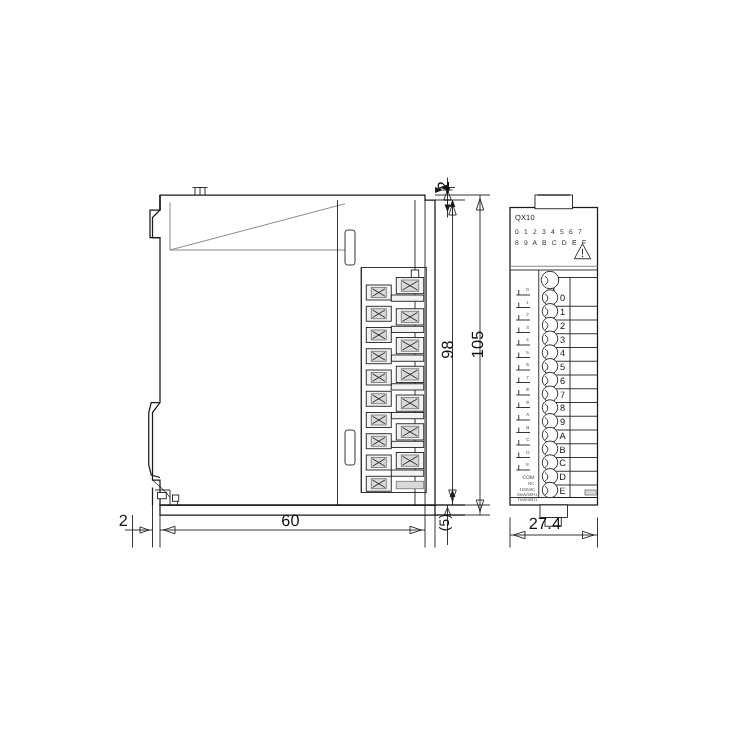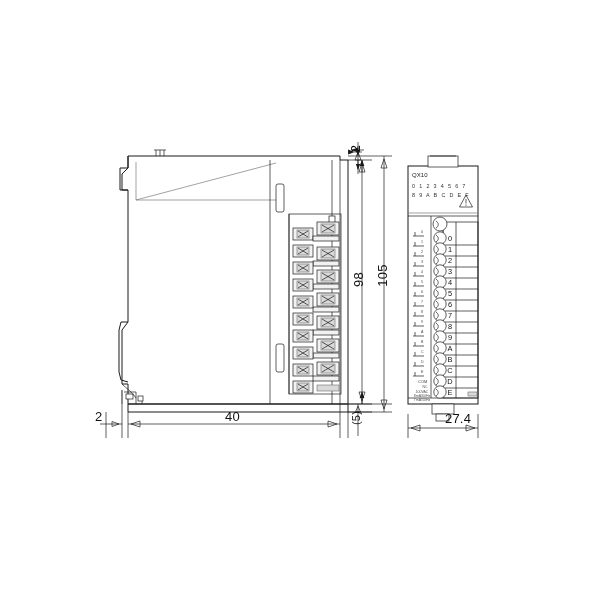--- a/index.html
+++ b/index.html
@@ -409,25 +409,25 @@
   </svg>
 
   <div class="dimtxt vert" style="left:345px;top:141px;width:20px;text-align:center;">2</div>
 
   <div class="dimtxt vert" style="left:343px;top:272px;width:30px;text-align:center;">98</div>
 
   <div class="dimtxt vert" style="left:363px;top:268px;width:38px;text-align:center;">105</div>
 
   <div class="dimtxt" style="left:95px;top:409px;">2</div>
 
-  <div class="dimtxt" style="left:225px;top:409px;">40</div>
+  <div class="dimtxt" style="left:225px;top:409px;">60</div>
 
   <div class="dimtxt vert" style="left:340px;top:412px;width:32px;text-align:center;font-size:11px;">(5)</div>
 
-  <div class="dimtxt" style="left:445px;top:411px;">27.4</div>
+  <div class="dimtxt" style="left:423px;top:411px;">27.4</div>
 
   <div class="panel-model" style="left:412px;top:172px;font-size:6px;">QX10</div>
 
   <div class="panel-led" style="left:412px;top:183px;">0 1 2 3 4 5 6 7</div>
 
   <div class="panel-led" style="left:412px;top:192px;">8 9 A B C D E F</div>
 
   <div class="term-num" style="left:445px;top:234px;">0</div>
   <div class="term-num" style="left:445px;top:245px;">1</div>
   <div class="term-num" style="left:445px;top:256px;">2</div>

